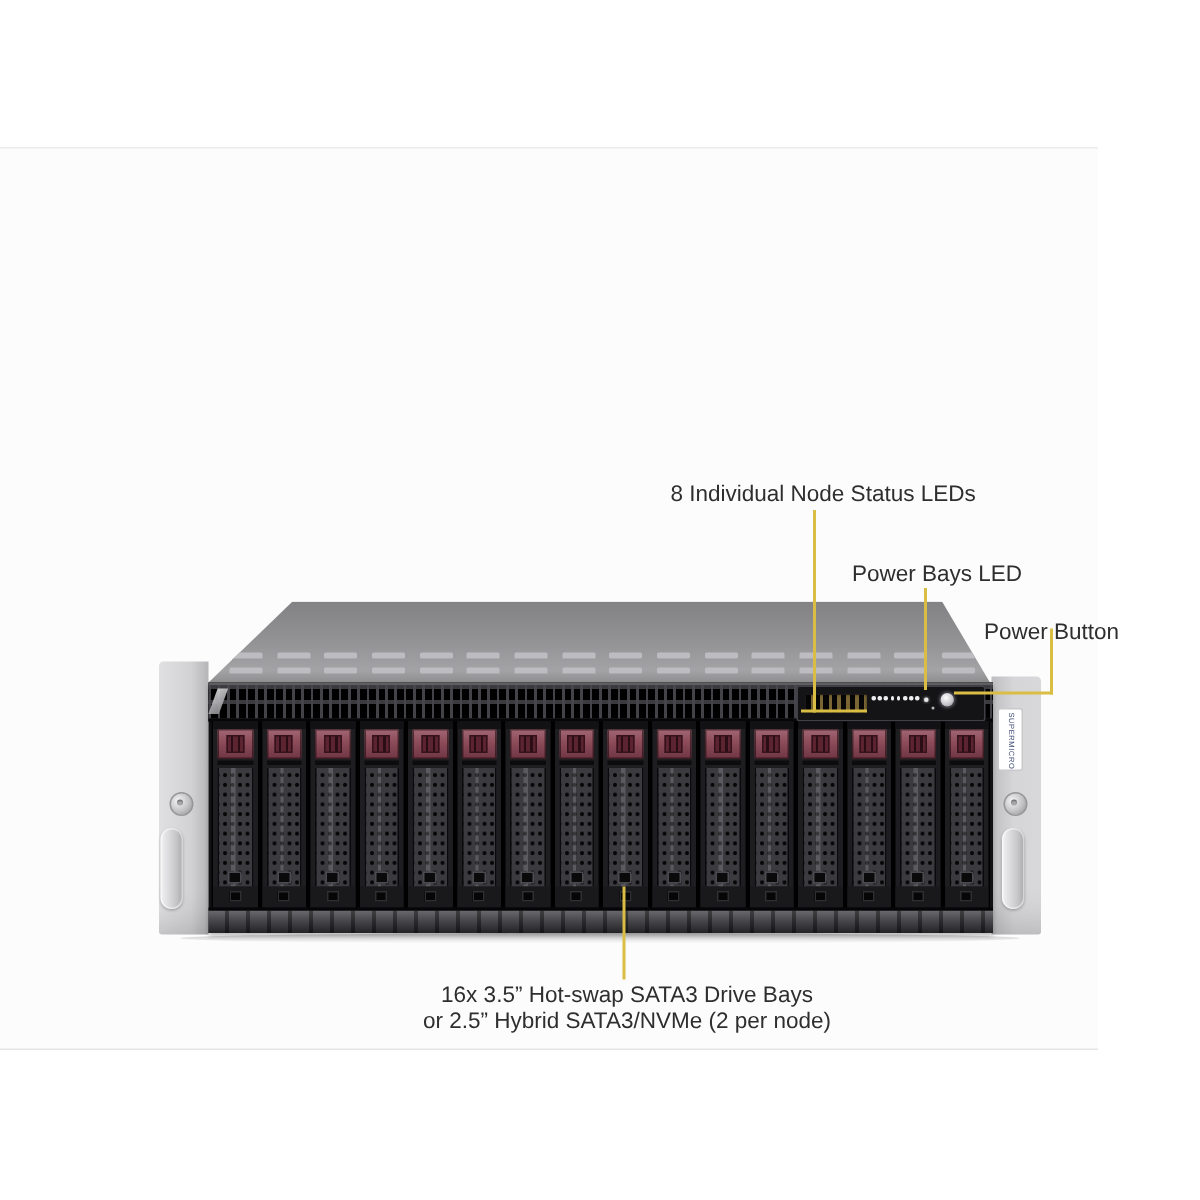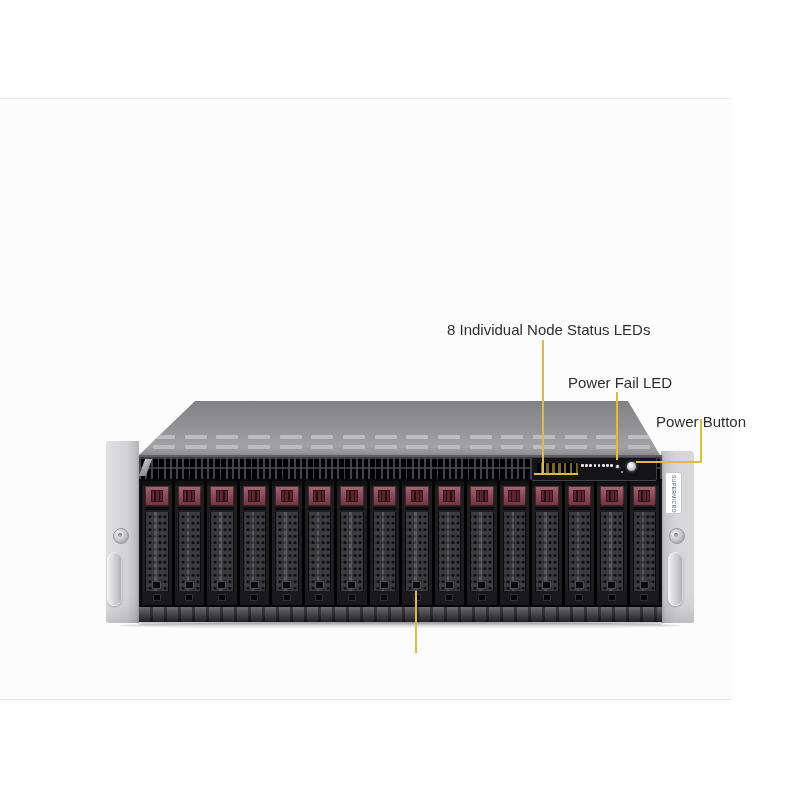--- a/index.html
+++ b/index.html
@@ -342,16 +342,20 @@
     <div class="chassis-shadow"></div>
 
     <div class="leader l1v"></div>
     <div class="leader l1h"></div>
     <div class="leader l2v"></div>
     <div class="leader l3h"></div>
     <div class="leader l3v"></div>
     <div class="leader l4v"></div>
 
     <div class="ann" style="left:447px;top:222px;">8 Individual  Node Status  LEDs</div>
-    <div class="ann" style="left:568px;top:275px;">Power Fail LED</div>
+    <div class="ann" style="left:568px;top:275px;">Power Bays LED</div>
     <div class="ann" style="left:656px;top:302px;margin-top:12px;">Power Button</div>
+    <div class="ann t4" style="left:257px;top:556px;">
+      <div>16x 3.5” Hot-swap  SATA3 Drive Bays</div>
+      <div>or  2.5” Hybrid  SATA3/NVMe (2 per node)</div>
+    </div>
   </div>
 </div>
 
 </body></html>

